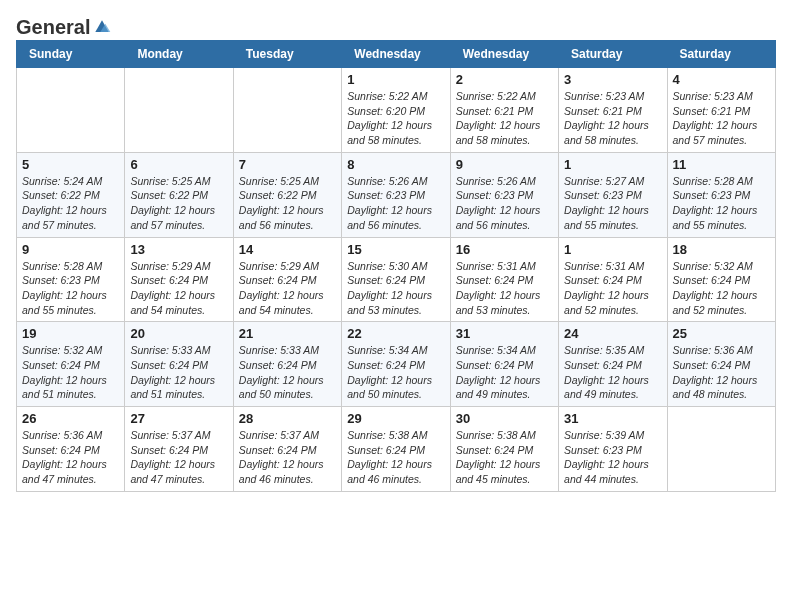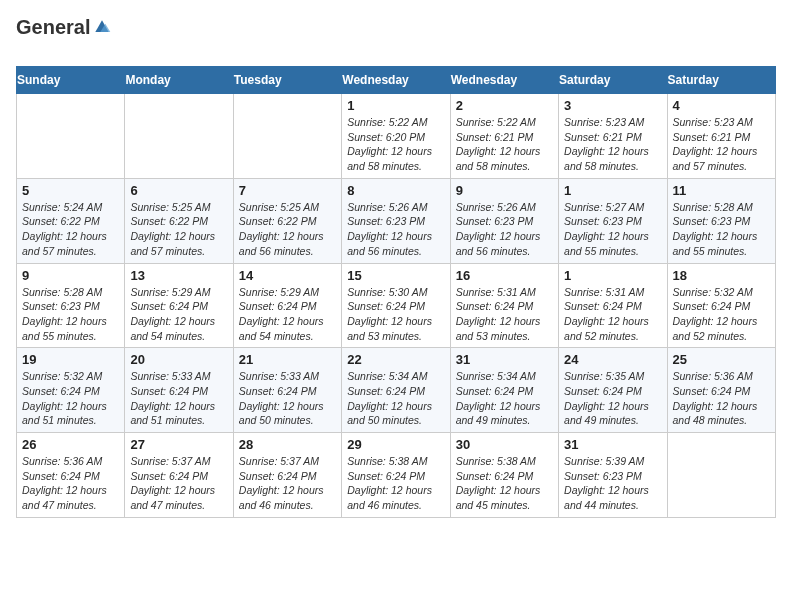--- a/index.html
+++ b/index.html
@@ -7,21 +7,21 @@
       font-family: Arial, sans-serif;
       background: #fff;
       width: 792px;
       min-height: 612px;
       padding: 16px;
     }
     .header {
       display: flex;
       justify-content: space-between;
       align-items: flex-start;
-      margin-bottom: 28px;
+      margin-bottom: 2px;
     }
     .logo {
       display: flex;
       align-items: center;
     }
     .logo-text {
       font-size: 20px;
       font-weight: bold;
       color: #333;
       line-height: 1.1;
@@ -45,21 +45,21 @@
     }
     .calendar {
       width: 100%;
       border-collapse: collapse;
       font-size: 11px;
     }
     .calendar thead th {
       background-color: #2e6da4;
       color: #fff;
       text-align: left;
-      padding: 6px 0;
+      padding: 6px 12px;
       font-size: 12px;
       font-weight: bold;
       border: 1px solid #2e6da4;
     }
     .calendar tbody td {
       vertical-align: top;
       padding: 4px 5px;
       border: 1px solid #ccc;
       width: 108px;
       min-height: 70px;

